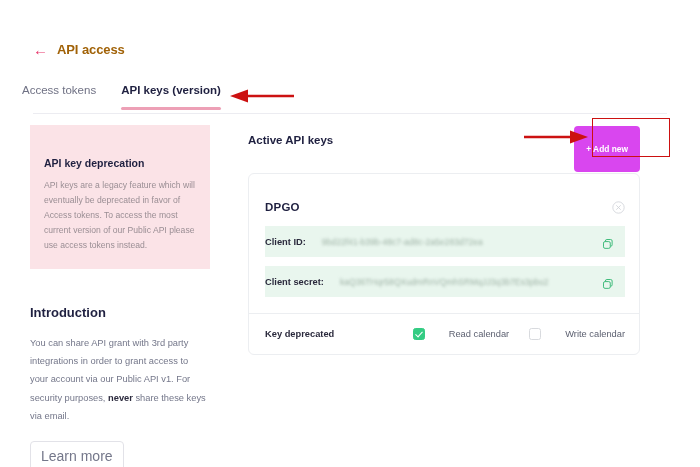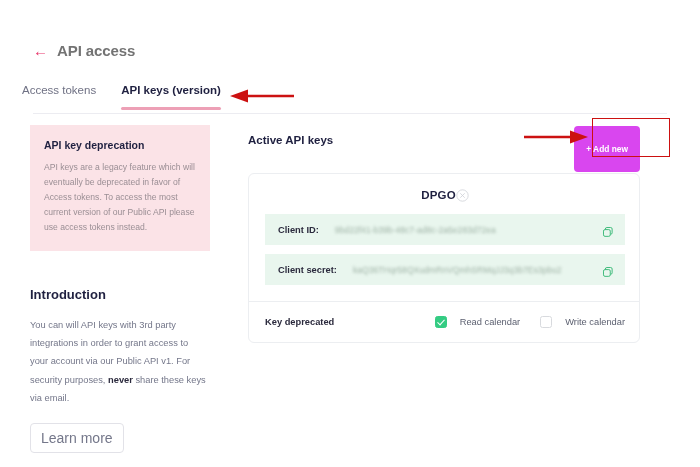--- a/index.html
+++ b/index.html
@@ -32,23 +32,23 @@
     align-items: center;
     gap: 9px;
   }
   .back-arrow {
     color: #e8346a;
     font-size: 15px;
     line-height: 1;
     font-weight: 700;
   }
   .page-title {
-    font-size: 15px;
-    font-weight: 700;
-    color: #737373;
+    font-size: 13px;
+    font-weight: 700;
+    color: #a16207;
     letter-spacing: -0.1px;
   }
 
   
   .tabs {
     position: absolute;
     left: 22px;
     top: 84px;
     display: flex;
     align-items: flex-end;
@@ -85,21 +85,21 @@
 
   
   .side-col {
     position: absolute;
     left: 30px;
     top: 125px;
     width: 180px;
   }
   .notice {
     background: #fbe3e7;
-    padding: 14px 14px 16px 14px;
+    padding: 32px 14px 16px 14px;
     box-sizing: border-box;
     width: 180px;
   }
   .notice-title {
     font-size: 10.5px;
     font-weight: 700;
     color: #1f2040;
     margin-bottom: 9px;
   }
   .notice-body {
@@ -177,42 +177,43 @@
     background: #ffffff;
     width: 392px;
     box-sizing: border-box;
   }
   .key-card-top {
     padding: 14px 14px 16px 16px;
   }
   .key-card-header {
     display: flex;
     align-items: center;
-    justify-content: center;
+    justify-content: space-between;
     margin-bottom: 13px;
+    margin-top: 12px;
   }
   .key-name {
     font-size: 11.5px;
     font-weight: 700;
     color: #1f2040;
     letter-spacing: 0.2px;
   }
   .remove-icon {
     width: 13px;
     height: 13px;
     flex: 0 0 auto;
   }
 
   .cred-row {
     background: #e9f6ee;
     border-radius: 0;
     height: 31px;
     display: flex;
     align-items: center;
-    padding: 0 11px 0 13px;
+    padding: 0 11px 0 0;
     box-sizing: border-box;
   }
   .cred-row + .cred-row {
     margin-top: 9px;
   }
   .cred-label {
     font-size: 9.3px;
     font-weight: 700;
     color: #2b2a3d;
     white-space: nowrap;
@@ -251,21 +252,21 @@
   }
   .perm-options {
     margin-left: auto;
     display: flex;
     align-items: center;
     gap: 20px;
   }
   .perm-opt {
     display: flex;
     align-items: center;
-    gap: 13px;
+    gap: 24px;
   }
   .cbox {
     width: 12px;
     height: 12px;
     border-radius: 2.5px;
     box-sizing: border-box;
     flex: 0 0 auto;
     position: relative;
   }
   .cbox.checked {
@@ -334,21 +335,21 @@
   <div class="tabs-rule"></div>
 
   <div class="side-col">
     <div class="notice">
       <div class="notice-title">API key deprecation</div>
       <div class="notice-body">API keys are a legacy feature which will eventually be deprecated in favor of Access tokens. To access the most current version of our Public API please use access tokens instead.</div>
     </div>
 
     <div class="intro-title">Introduction</div>
     <div class="intro-body">
-      <span>You can will API keys with 3rd party integrations in order to grant access to your account via our Public API v1. For security purposes, </span><b>never</b><span> share these keys via email.</span>
+      <span>You can share API grant with 3rd party integrations in order to grant access to your account via our Public API v1. For security purposes, </span><b>never</b><span> share these keys via email.</span>
     </div>
     <div class="learn-more">Learn more</div>
   </div>
 
   <div class="main-col">
     <div class="main-head">
       <span class="main-title">Active API keys</span>
       <button class="add-new-btn">+ Add new</button>
     </div>
 

